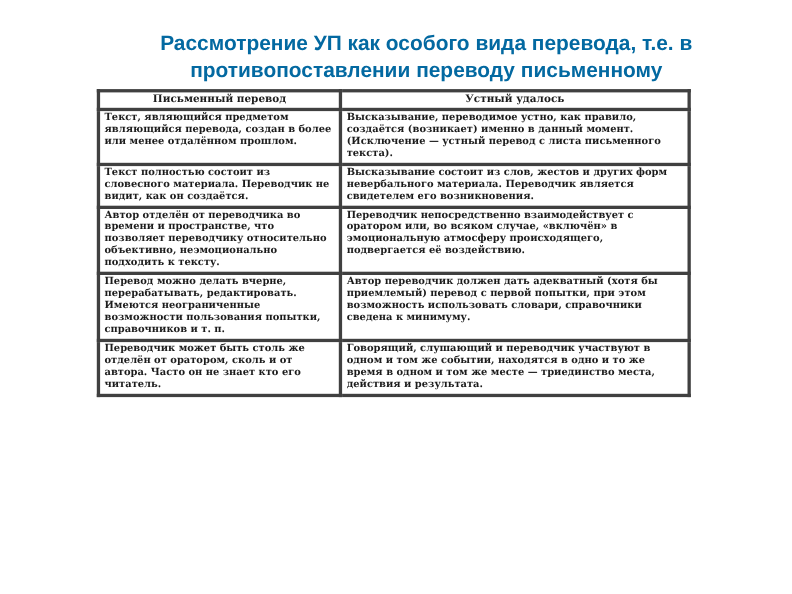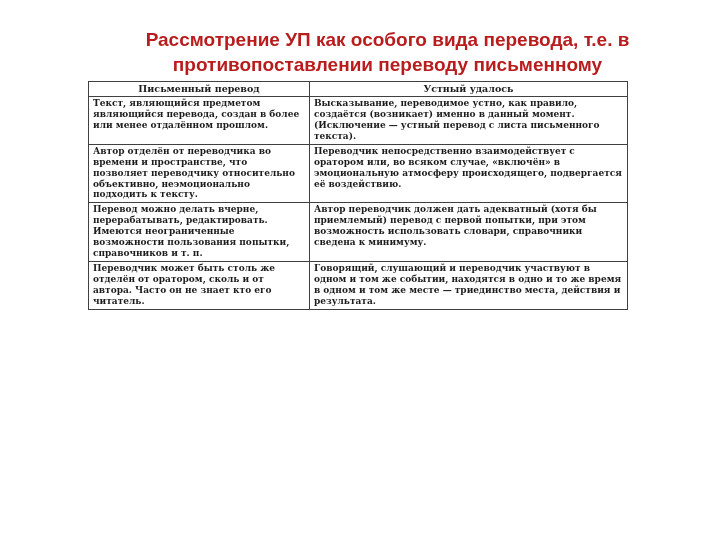--- a/index.html
+++ b/index.html
@@ -19,35 +19,35 @@
     width: 720px;
     height: 540px;
     background: #ffffff;
   }
   .title {
     font-family: "Liberation Sans", "DejaVu Sans", sans-serif;
     font-weight: bold;
     font-size: 19px;
     line-height: 1.32;
     text-align: center;
-    color: #b91c1c;
+    color: #0369a1;
     margin: 0;
     padding: 27px 50px 4px 105px;
   }
   .cmp-table {
     border-collapse: collapse;
     table-layout: fixed;
     margin-left: 88px;
     width: 540px;
     background: #ffffff;
   }
   .cmp-table col.left-col  { width: 41%; }
   .cmp-table col.right-col { width: 59%; }
   .cmp-table th, .cmp-table td {
-    border: 1px solid #404040;
+    border: 3px solid #404040;
     font-family: "DejaVu Serif", serif;
     font-weight: bold;
     font-size: 9px;
     line-height: 1.22;
     color: #1c1c1c;
     padding: 1px 4px 2px 4px;
     vertical-align: top;
     text-align: left;
   }
   .cmp-table th {
@@ -72,20 +72,24 @@
         <th>Письменный перевод</th>
         <th>Устный удалось</th>
       </tr>
     </thead>
     <tbody>
       <tr>
         <td>Текст, являющийся предметом являющийся перевода, создан в более или менее отдалённом прошлом.</td>
         <td>Высказывание, переводимое устно, как правило, создаётся (возникает) именно в данный момент. (Исключение — устный перевод с листа письменного текста).</td>
       </tr>
       <tr>
+        <td>Текст полностью состоит из словесного материала. Переводчик не видит, как он создаётся.</td>
+        <td>Высказывание состоит из слов, жестов и других форм невербального материала. Переводчик является свидетелем его возникновения.</td>
+      </tr>
+      <tr>
         <td>Автор отделён от переводчика во времени и пространстве, что позволяет переводчику относительно объективно, неэмоционально подходить к тексту.</td>
         <td>Переводчик непосредственно взаимодействует с оратором или, во всяком случае, «включён» в эмоциональную атмосферу происходящего, подвергается её воздействию.</td>
       </tr>
       <tr>
         <td>Перевод можно делать вчерне, перерабатывать, редактировать. Имеются неограниченные возможности пользования попытки, справочников и т. п.</td>
         <td>Автор переводчик должен дать адекватный (хотя бы приемлемый) перевод с первой попытки, при этом возможность использовать словари, справочники сведена к минимуму.</td>
       </tr>
       <tr>
         <td>Переводчик может быть столь же отделён от оратором, сколь и от автора. Часто он не знает кто его читатель.</td>
         <td>Говорящий, слушающий и переводчик участвуют в одном и том же событии, находятся в одно и то же время в одном и том же месте — триединство места, действия и результата.</td>

